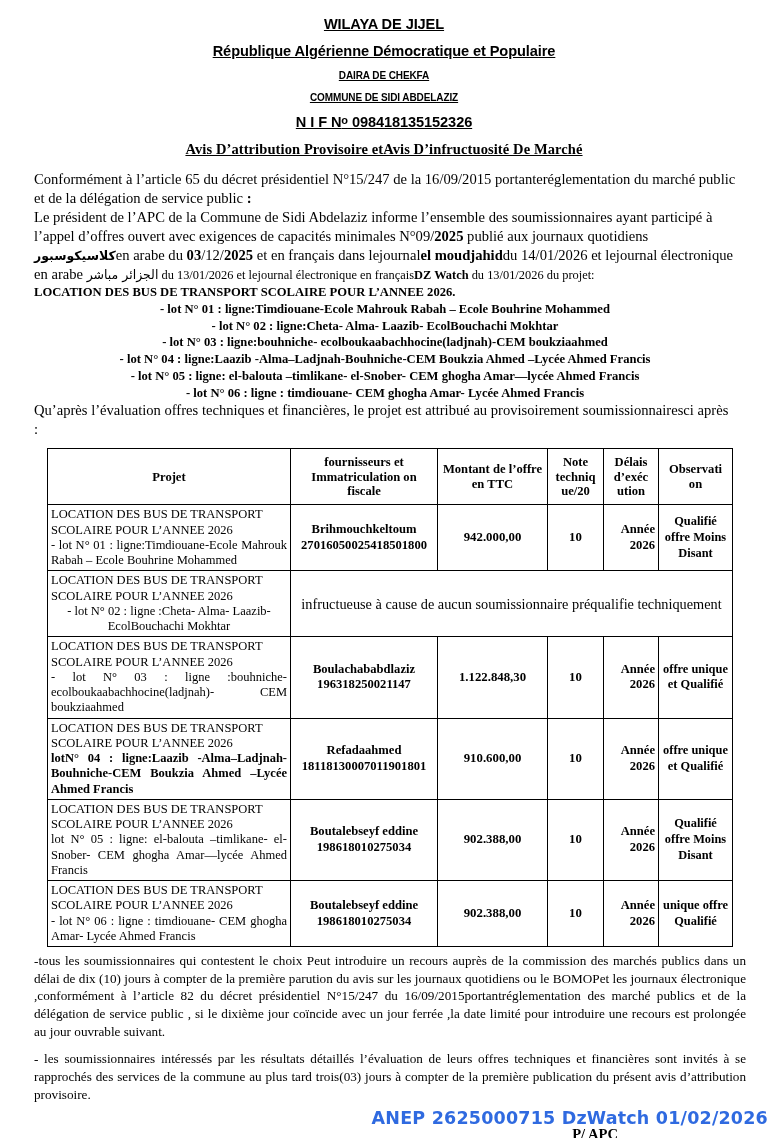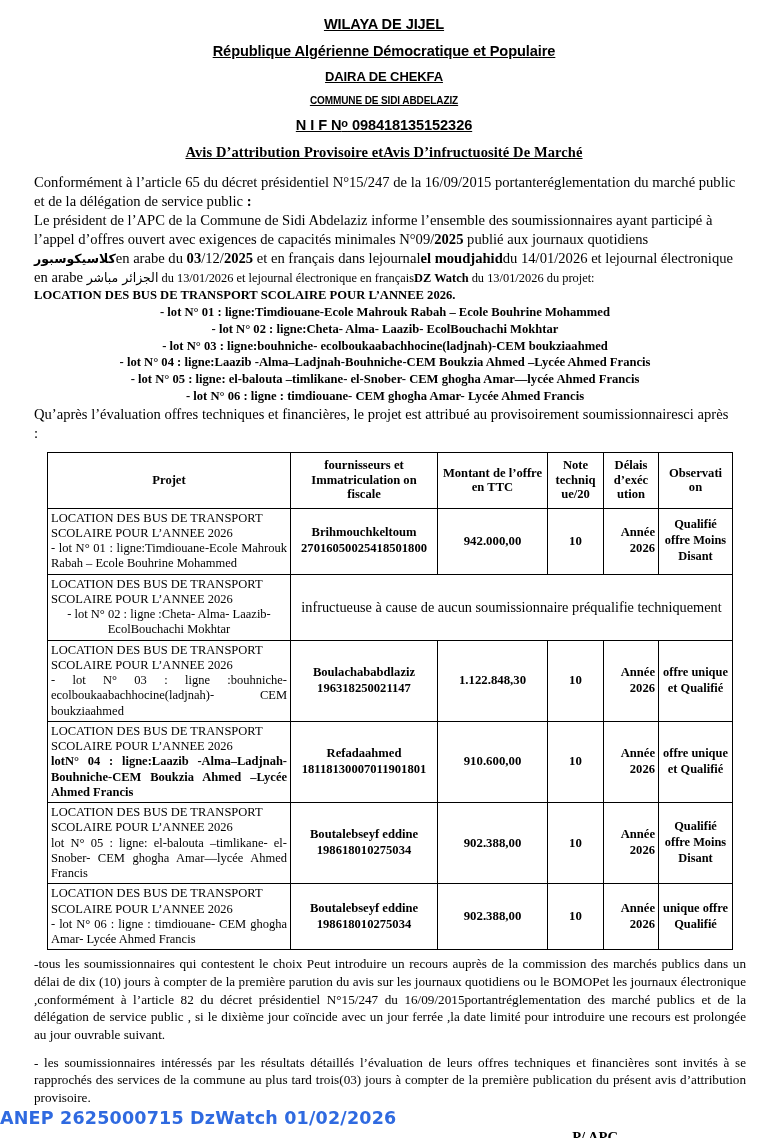--- a/index.html
+++ b/index.html
@@ -32,21 +32,21 @@
     font-family: "Liberation Sans", "DejaVu Sans", sans-serif;
     font-weight: bold;
     text-decoration: underline;
     display: block;
     margin: 0 auto 11px auto;
     line-height: 1.1;
     letter-spacing: -0.1px;
   }
   .hl-1 { font-size: 14.6px; }
   .hl-2 { font-size: 14.6px; }
-  .hl-3 { font-size: 13px; }
+  .hl-3 { font-size: 10px; }
   .hl-4 { font-size: 10px; }
   .hl-5 { font-size: 14.6px; }
   .hl-5 .sup { font-size: 11px; vertical-align: 0.25em; }
   .head-title {
     font-family: "Liberation Serif", "DejaVu Serif", serif;
     font-weight: bold;
     font-size: 14.5px;
     text-decoration: underline;
     display: block;
     margin: 3px auto 0 auto;
@@ -194,21 +194,21 @@
     text-decoration: underline;
     font-family: "Liberation Serif", "DejaVu Serif", serif;
   }
 
   
   .anep {
     position: absolute;
     left: 0;
     right: 0;
     bottom: 10px;
-    text-align: left;
+    text-align: right;
     font-family: "DejaVu Sans", "Liberation Sans", sans-serif;
     font-weight: bold;
     font-size: 17.5px;
     letter-spacing: 0.2px;
   }
 </style>
 </head>
 <body>
 
 <div class="page">

